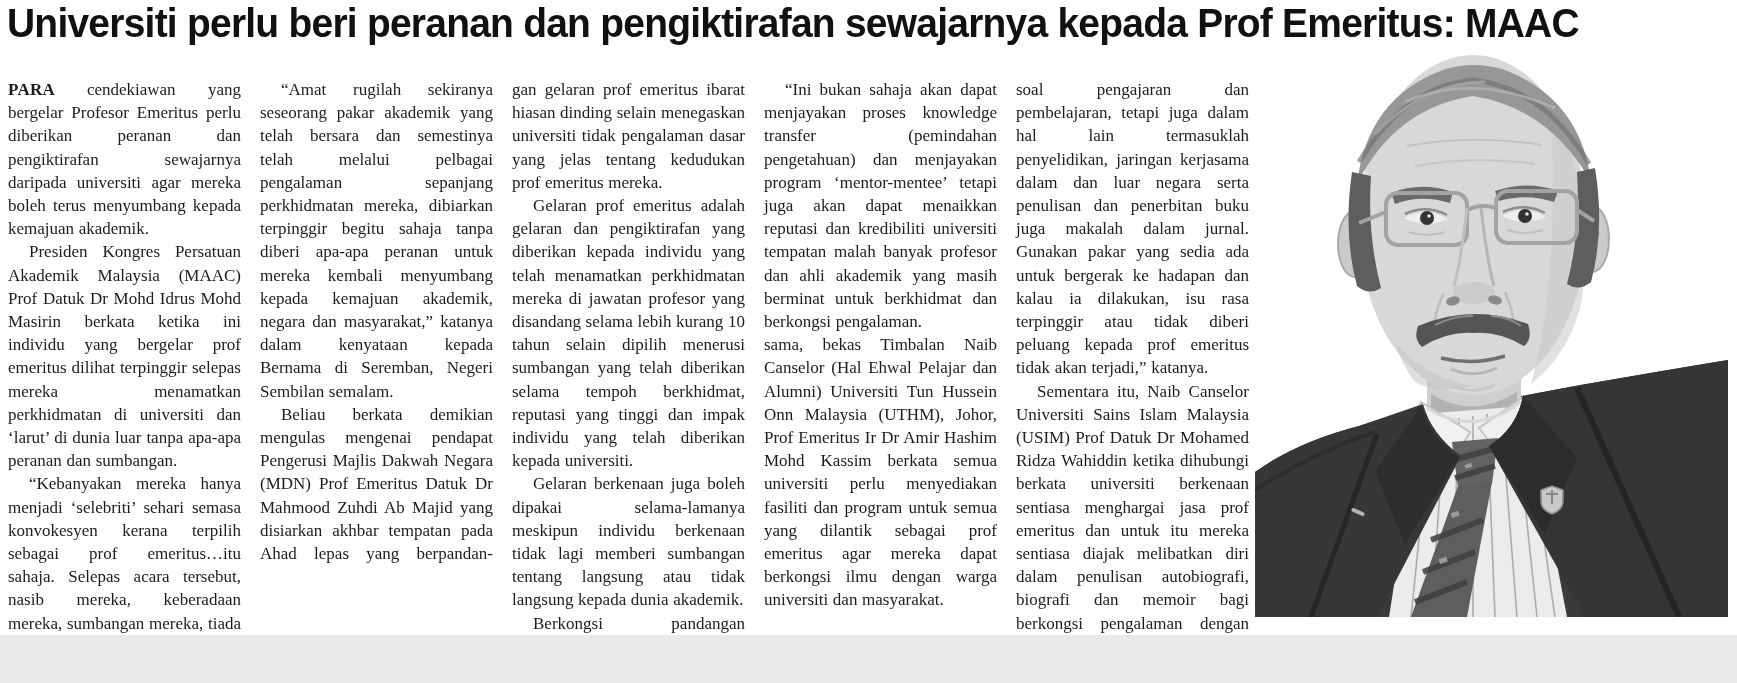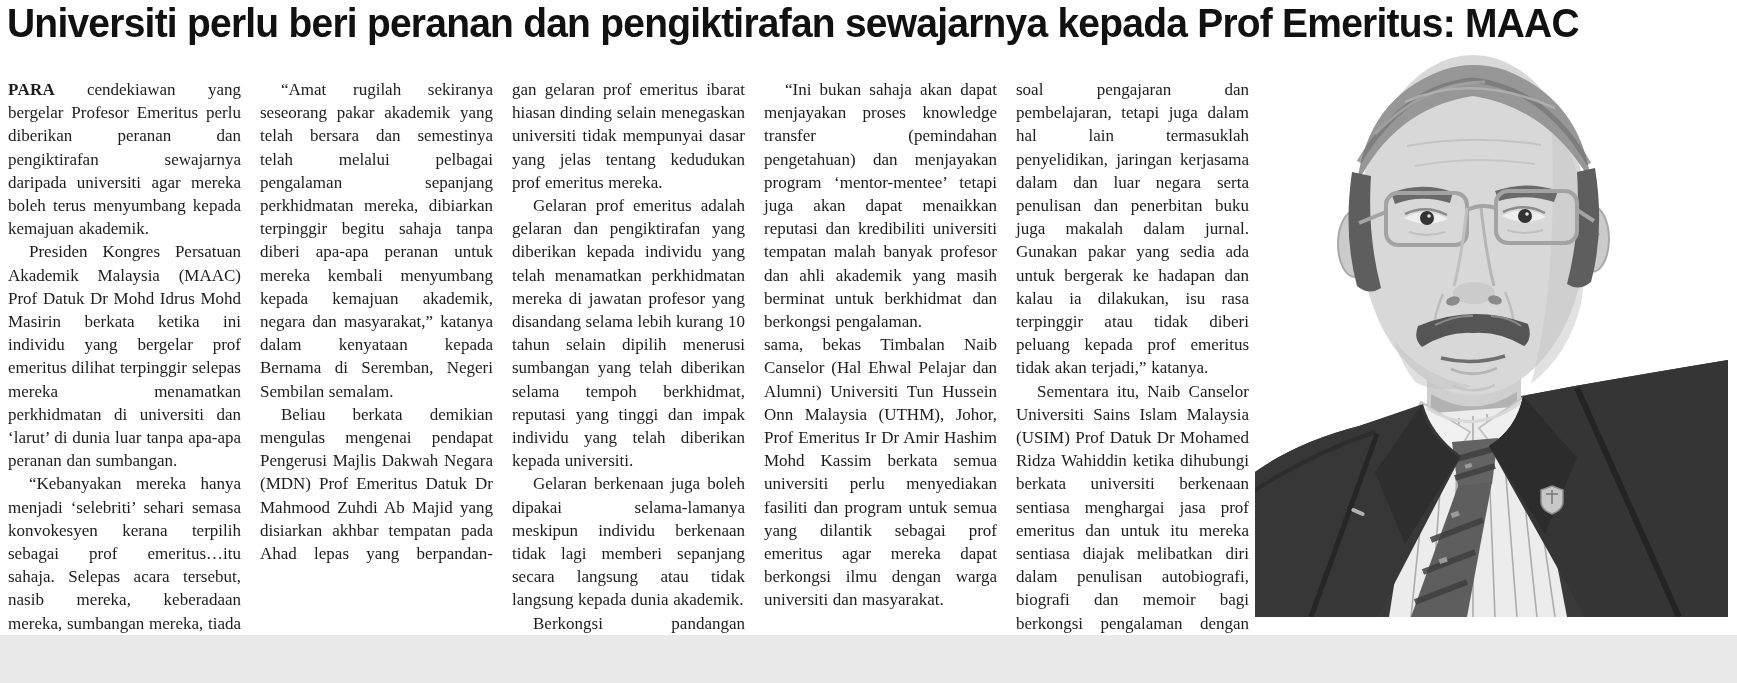--- a/index.html
+++ b/index.html
@@ -62,23 +62,23 @@
       <div class="col">
         <p class="para"><span class="lead">PARA </span>cendekiawan yang bergelar Profesor Emeritus perlu diberikan peranan dan pengiktirafan sewajarnya daripada universiti agar mereka boleh terus menyumbang kepada kemajuan akademik.</p>
         <p class="para indent">Presiden Kongres Persatuan Akademik Malaysia (MAAC) Prof Datuk Dr Mohd Idrus Mohd Masirin berkata ketika ini individu yang bergelar prof emeritus dilihat terpinggir selepas mereka menamatkan perkhidmatan di universiti dan ‘larut’ di dunia luar tanpa apa-apa peranan dan sumbangan.</p>
         <p class="para indent runs-on">“Kebanyakan mereka hanya menjadi ‘selebriti’ sehari semasa konvokesyen kerana terpilih sebagai prof emeritus…itu sahaja. Selepas acara tersebut, nasib mereka, keberadaan mereka, sumbangan mereka, tiada satu</p>
       </div>
       <div class="col">
         <p class="para indent">“Amat rugilah sekiranya seseorang pakar akademik yang telah bersara dan semestinya telah melalui pelbagai pengalaman sepanjang perkhidmatan mereka, dibiarkan terpinggir begitu sahaja tanpa diberi apa-apa peranan untuk mereka kembali menyumbang kepada kemajuan akademik, negara dan masyarakat,” katanya dalam kenyataan kepada Bernama di Seremban, Negeri Sembilan semalam.</p>
         <p class="para indent runs-on">Beliau berkata demikian mengulas mengenai pendapat Pengerusi Majlis Dakwah Negara (MDN) Prof Emeritus Datuk Dr Mahmood Zuhdi Ab Majid yang disiarkan akhbar tempatan pada Ahad lepas yang berpandan-</p>
       </div>
       <div class="col">
-        <p class="para">gan gelaran prof emeritus ibarat hiasan dinding selain menegaskan universiti tidak mempunyai dasar yang jelas tentang kedudukan prof emeritus mereka.</p>
+        <p class="para">gan gelaran prof emeritus ibarat hiasan dinding selain menegaskan universiti tidak pengalaman dasar yang jelas tentang kedudukan prof emeritus mereka.</p>
         <p class="para indent">Gelaran prof emeritus adalah gelaran dan pengiktirafan yang diberikan kepada individu yang telah menamatkan perkhidmatan mereka di jawatan profesor yang disandang selama lebih kurang 10 tahun selain dipilih menerusi sumbangan yang telah diberikan selama tempoh berkhidmat, reputasi yang tinggi dan impak individu yang telah diberikan kepada universiti.</p>
-        <p class="para indent">Gelaran berkenaan juga boleh dipakai selama-lamanya meskipun individu berkenaan tidak lagi memberi sepanjang secara langsung atau tidak langsung kepada dunia akademik.</p>
+        <p class="para indent">Gelaran berkenaan juga boleh dipakai selama-lamanya meskipun individu berkenaan tidak lagi memberi sumbangan tentang langsung atau tidak langsung kepada dunia akademik.</p>
         <p class="para indent runs-on">Berkongsi pandangan</p>
       </div>
       <div class="col">
         <p class="para indent">“Ini bukan sahaja akan dapat menjayakan proses knowledge transfer (pemindahan pengetahuan) dan menjayakan program ‘mentor-mentee’ tetapi juga akan dapat menaikkan reputasi dan kredibiliti universiti tempatan malah banyak profesor dan ahli akademik yang masih berminat untuk berkhidmat dan berkongsi pengalaman.</p>
         <p class="para">sama, bekas Timbalan Naib Canselor (Hal Ehwal Pelajar dan Alumni) Universiti Tun Hussein Onn Malaysia (UTHM), Johor, Prof Emeritus Ir Dr Amir Hashim Mohd Kassim berkata semua universiti perlu menyediakan fasiliti dan program untuk semua yang dilantik sebagai prof emeritus agar mereka dapat berkongsi ilmu dengan warga universiti dan masyarakat.</p>
       </div>
       <div class="col">
         <p class="para">soal pengajaran dan pembelajaran, tetapi juga dalam hal lain termasuklah penyelidikan, jaringan kerjasama dalam dan luar negara serta penulisan dan penerbitan buku juga makalah dalam jurnal. Gunakan pakar yang sedia ada untuk bergerak ke hadapan dan kalau ia dilakukan, isu rasa terpinggir atau tidak diberi peluang kepada prof emeritus tidak akan terjadi,” katanya.</p>
         <p class="para indent">Sementara itu, Naib Canselor Universiti Sains Islam Malaysia (USIM) Prof Datuk Dr Mohamed Ridza Wahiddin ketika dihubungi berkata universiti berkenaan sentiasa menghargai jasa prof emeritus dan untuk itu mereka sentiasa diajak melibatkan diri dalam penulisan autobiografi, biografi dan memoir bagi berkongsi pengalaman dengan warga akademik. — Bernama</p>
       </div>

